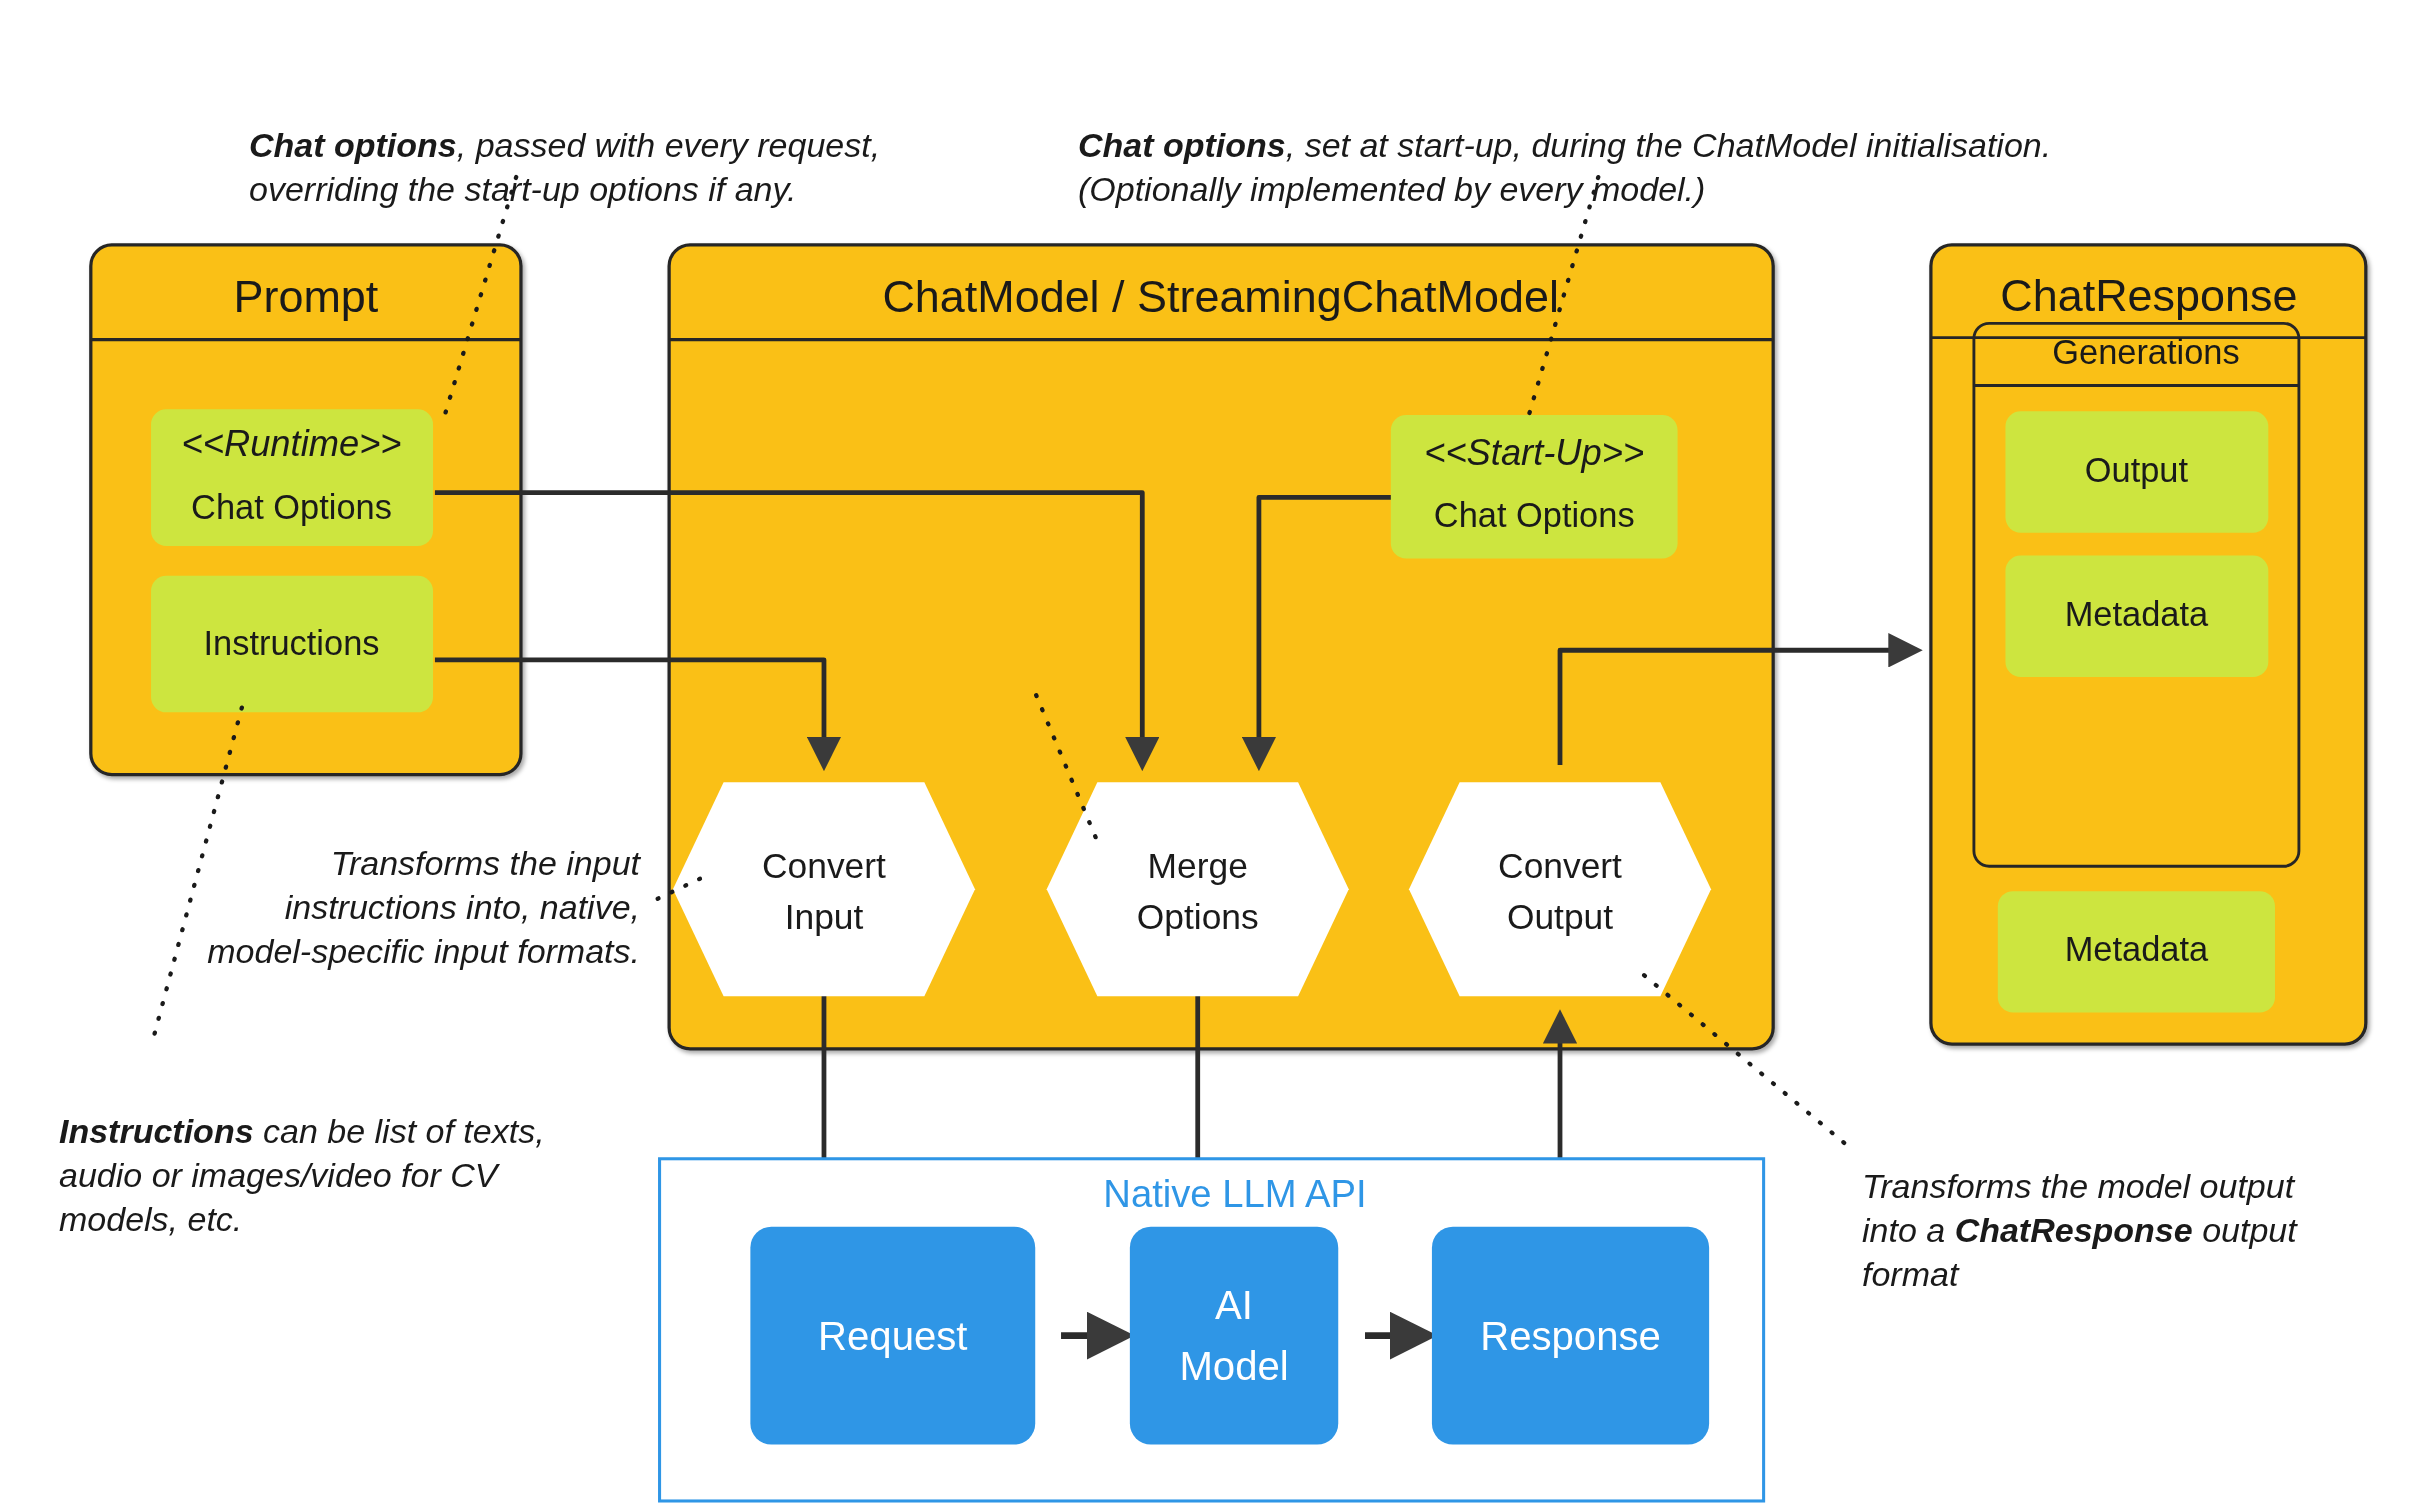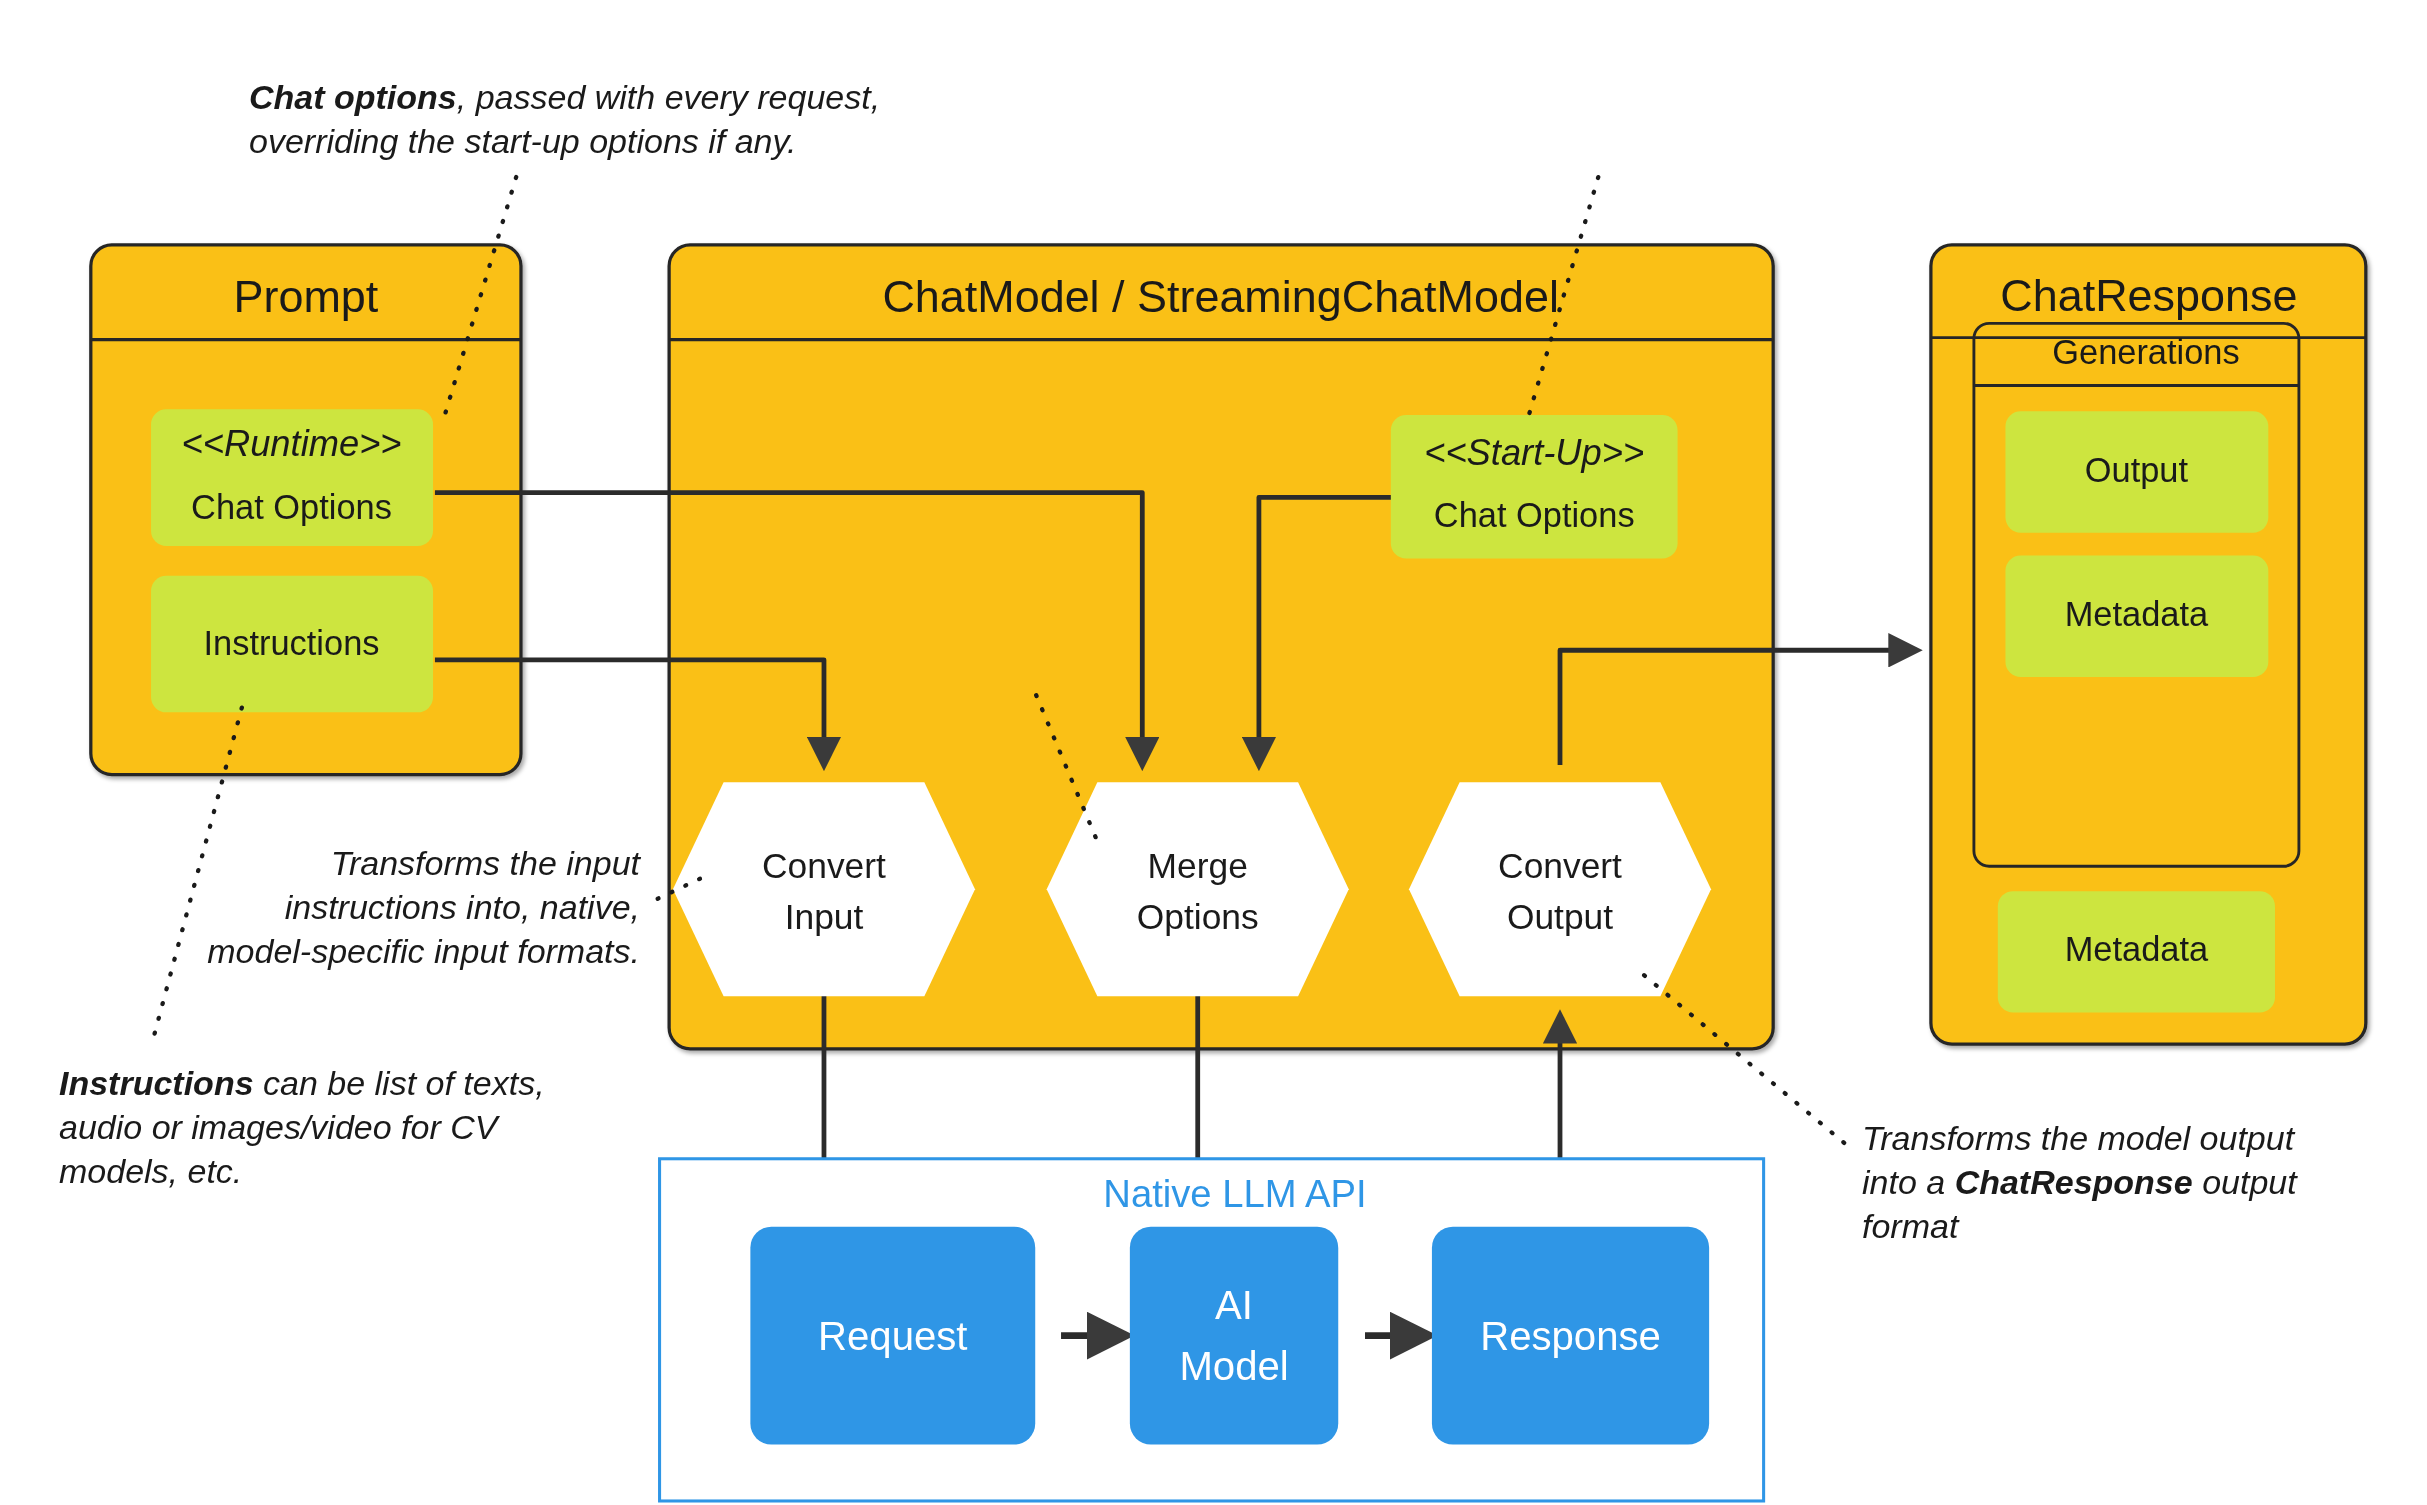--- a/index.html
+++ b/index.html
@@ -73,21 +73,21 @@
     font-family: "Liberation Sans", sans-serif;
     font-size: 34px;
     font-style: italic;
     color: #1a1a1a;
     line-height: 1.30;
     white-space: pre-line;
   }
   .note-inner b { font-weight: bold; }
   .note-box { position: absolute; }
   .ta-right { text-align: right; }
-  .ta-left  { text-align: left; }
+  .ta-left  { text-align: left; margin-top: 48px; }
 </style>
 </head>
 <body>
 
 <div id="diagram-root">
 
   <svg id="scene" viewBox="0 0 2539 1575" xmlns="http://www.w3.org/2000/svg">
     <defs>
       <marker id="arrowhead" viewBox="0 0 10 10" refX="8.2" refY="5" markerWidth="7.2" markerHeight="7.2" orient="auto-start-reverse">
         <path d="M 0 0 L 10 5 L 0 10 z" fill="#3a3a3a"></path>
@@ -215,20 +215,24 @@
     <path d="M 688 940 L 745 913" fill="none" stroke="#1a1a1a" stroke-width="4.5" stroke-linecap="round" stroke-dasharray="1 15"></path>
     <path d="M 253 740 L 158 1095" fill="none" stroke="#1a1a1a" stroke-width="4.5" stroke-linecap="round" stroke-dasharray="1 15"></path>
     <path d="M 1720 1020 L 1930 1196" fill="none" stroke="#1a1a1a" stroke-width="4.5" stroke-linecap="round" stroke-dasharray="1 15"></path>
   </svg>
 
   <div class="note-box ta-left" style="left:249px; top:75px; width:688px;">
     <div class="note-inner"><b>Chat options</b><span>, passed with every  request,
 overriding the start-up options if any.</span></div>
   </div>
 
+  <div class="note-box ta-left" style="left:1078px; top:75px; width:1051px;">
+    <div class="note-inner"><b>Chat options</b><span>, set at start-up, during  the ChatModel initialisation.
+(Optionally implemented by every model.)</span></div>
+  </div>
 
 
   <div class="note-box ta-right" style="left:172px; top:841px; width:468px;">
     <div class="note-inner">Transforms the input
 instructions into, native,
 model-specific input formats.</div>
   </div>
 
   <div class="note-box ta-left" style="left:59px; top:1061px; width:593px;">
     <div class="note-inner"><b>Instructions</b><span> can be list of texts,

